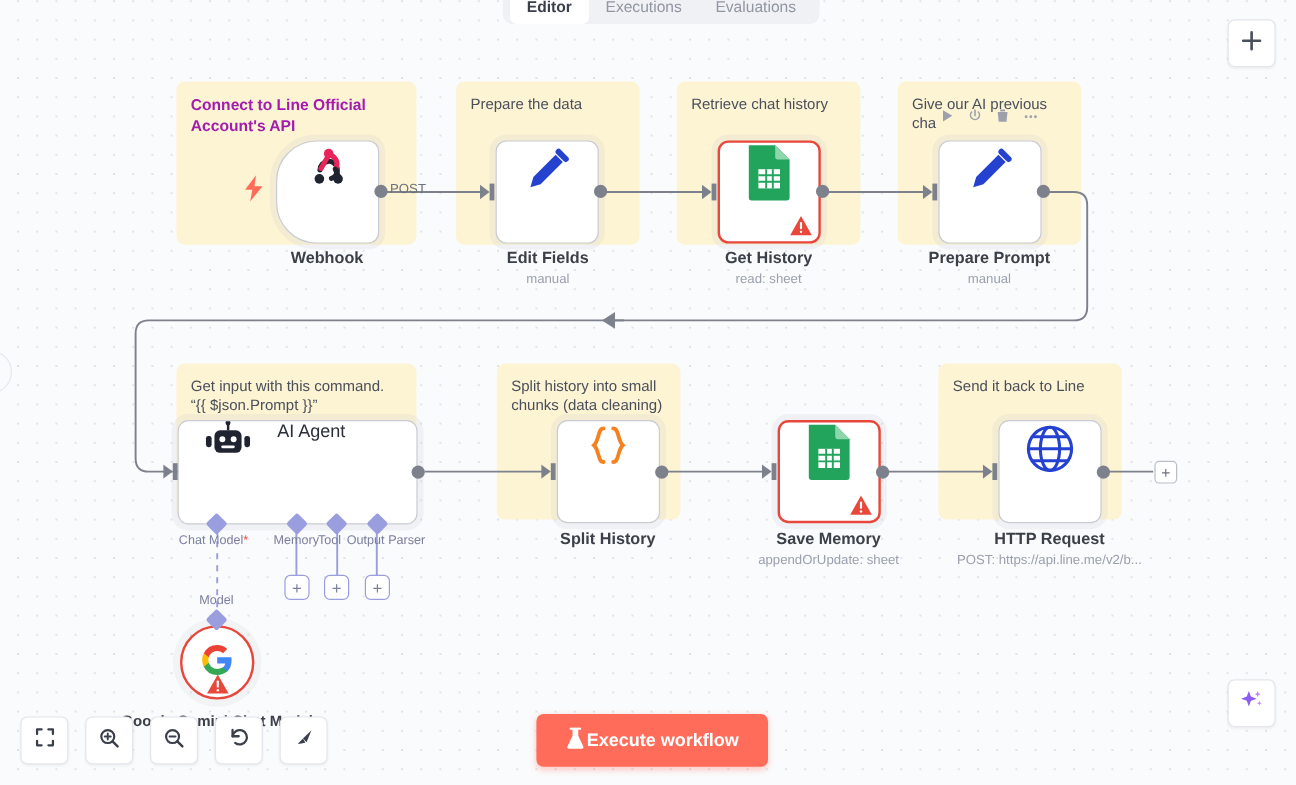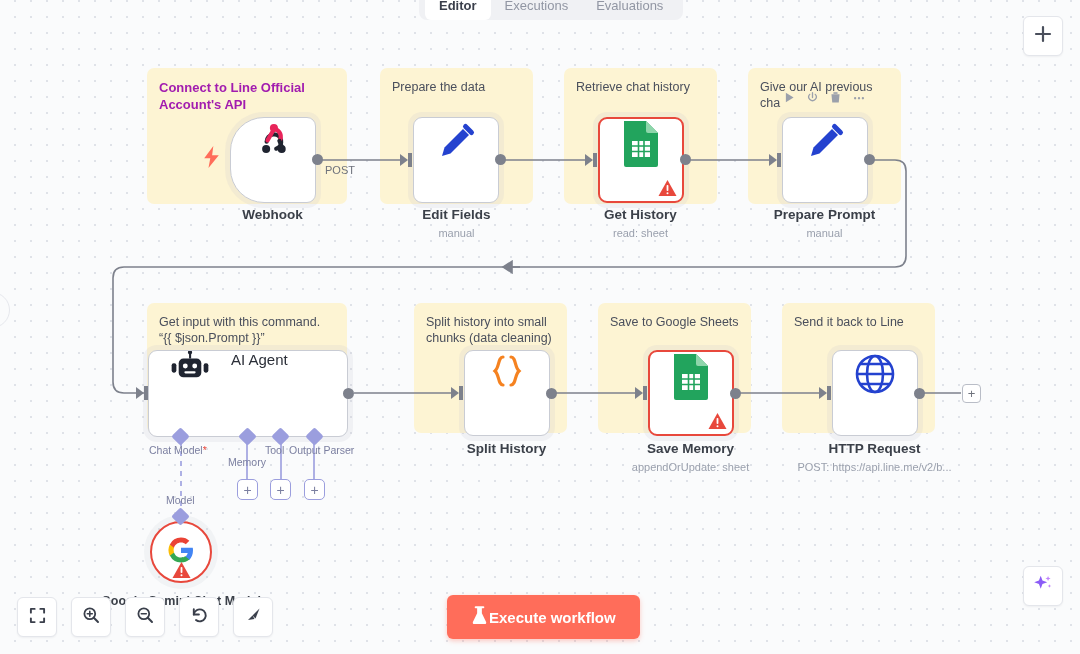--- a/index.html
+++ b/index.html
@@ -123,21 +123,21 @@
   .bolt { position: absolute; z-index: 9; }
 
   
   .dot {
     position: absolute; width: 11px; height: 11px;
     background: #7d818c; border-radius: 50%; z-index: 7;
   }
   .inarrow { position: absolute; z-index: 7; }
   .edge-label {
     position: absolute; font-size: 11px; color: #6e727c;
-    background: transparent; z-index: 7; margin-top: 12px;
+    background: transparent; z-index: 7;
   }
 
   svg.wires { position: absolute; inset: 0; width: 1080px; height: 654px; z-index: 4; pointer-events: none; }
 
   
   .diamond {
     position: absolute; width: 13px; height: 13px;
     background: #9b9ede; transform: rotate(45deg);
     border-radius: 2px; z-index: 10;
   }
@@ -231,23 +231,20 @@
     <div class="sticky-txt">Give our AI previous
 cha</div>
   </div>
   <div class="sticky" style="left:147px;top:303px;width:200px;height:130px;">
     <div class="sticky-txt">Get input with this command.
 “{{ $json.Prompt }}”</div>
   </div>
   <div class="sticky" style="left:414px;top:303px;width:153px;height:130px;">
     <div class="sticky-txt">Split history into small
 chunks (data cleaning)</div>
-  </div>
-  <div class="sticky" style="left:598px;top:303px;width:153px;height:130px;">
-    <div class="sticky-txt">Save to Google Sheets</div>
   </div>
   <div class="sticky" style="left:782px;top:303px;width:153px;height:130px;">
     <div class="sticky-txt">Send it back to Line</div>
   </div>
 
   <div class="hovertools" style="left:783px;top:90px;">
     <span>
       <svg width="13" height="13" viewBox="0 0 16 16">
           <path d="M3.5 2.2 L13 8 L3.5 13.8 Z" fill="#9ba0ab"></path>
         </svg>
@@ -382,21 +379,21 @@
   <div class="dot" style="left:343px;top:388px;"></div>
 
   <div class="diamond" style="left:174px;top:430px;"></div>
   <div class="diamond" style="left:241px;top:430px;"></div>
   <div class="diamond" style="left:274px;top:430px;"></div>
   <div class="diamond" style="left:308px;top:430px;"></div>
 
   <div class="sublabel" style="left:149px;top:444px;">
     <span>Chat Model</span><span class="reqstar">*</span>
   </div>
-  <div class="sublabel" style="left:228px;top:444px;margin-top:12px;">Memory</div>
+  <div class="sublabel" style="left:228px;top:444px;">Memory</div>
   <div class="sublabel" style="left:265px;top:444px;">Tool</div>
   <div class="sublabel" style="left:289px;top:444px;">Output Parser</div>
 
   <div class="plusbox" style="left:237px;top:479px;">+</div>
   <div class="plusbox" style="left:270px;top:479px;">+</div>
   <div class="plusbox" style="left:304px;top:479px;">+</div>
 
   <div class="sublabel" style="left:166px;top:494px;">Model</div>
   <div class="diamond" style="left:174px;top:510px;"></div>
 

